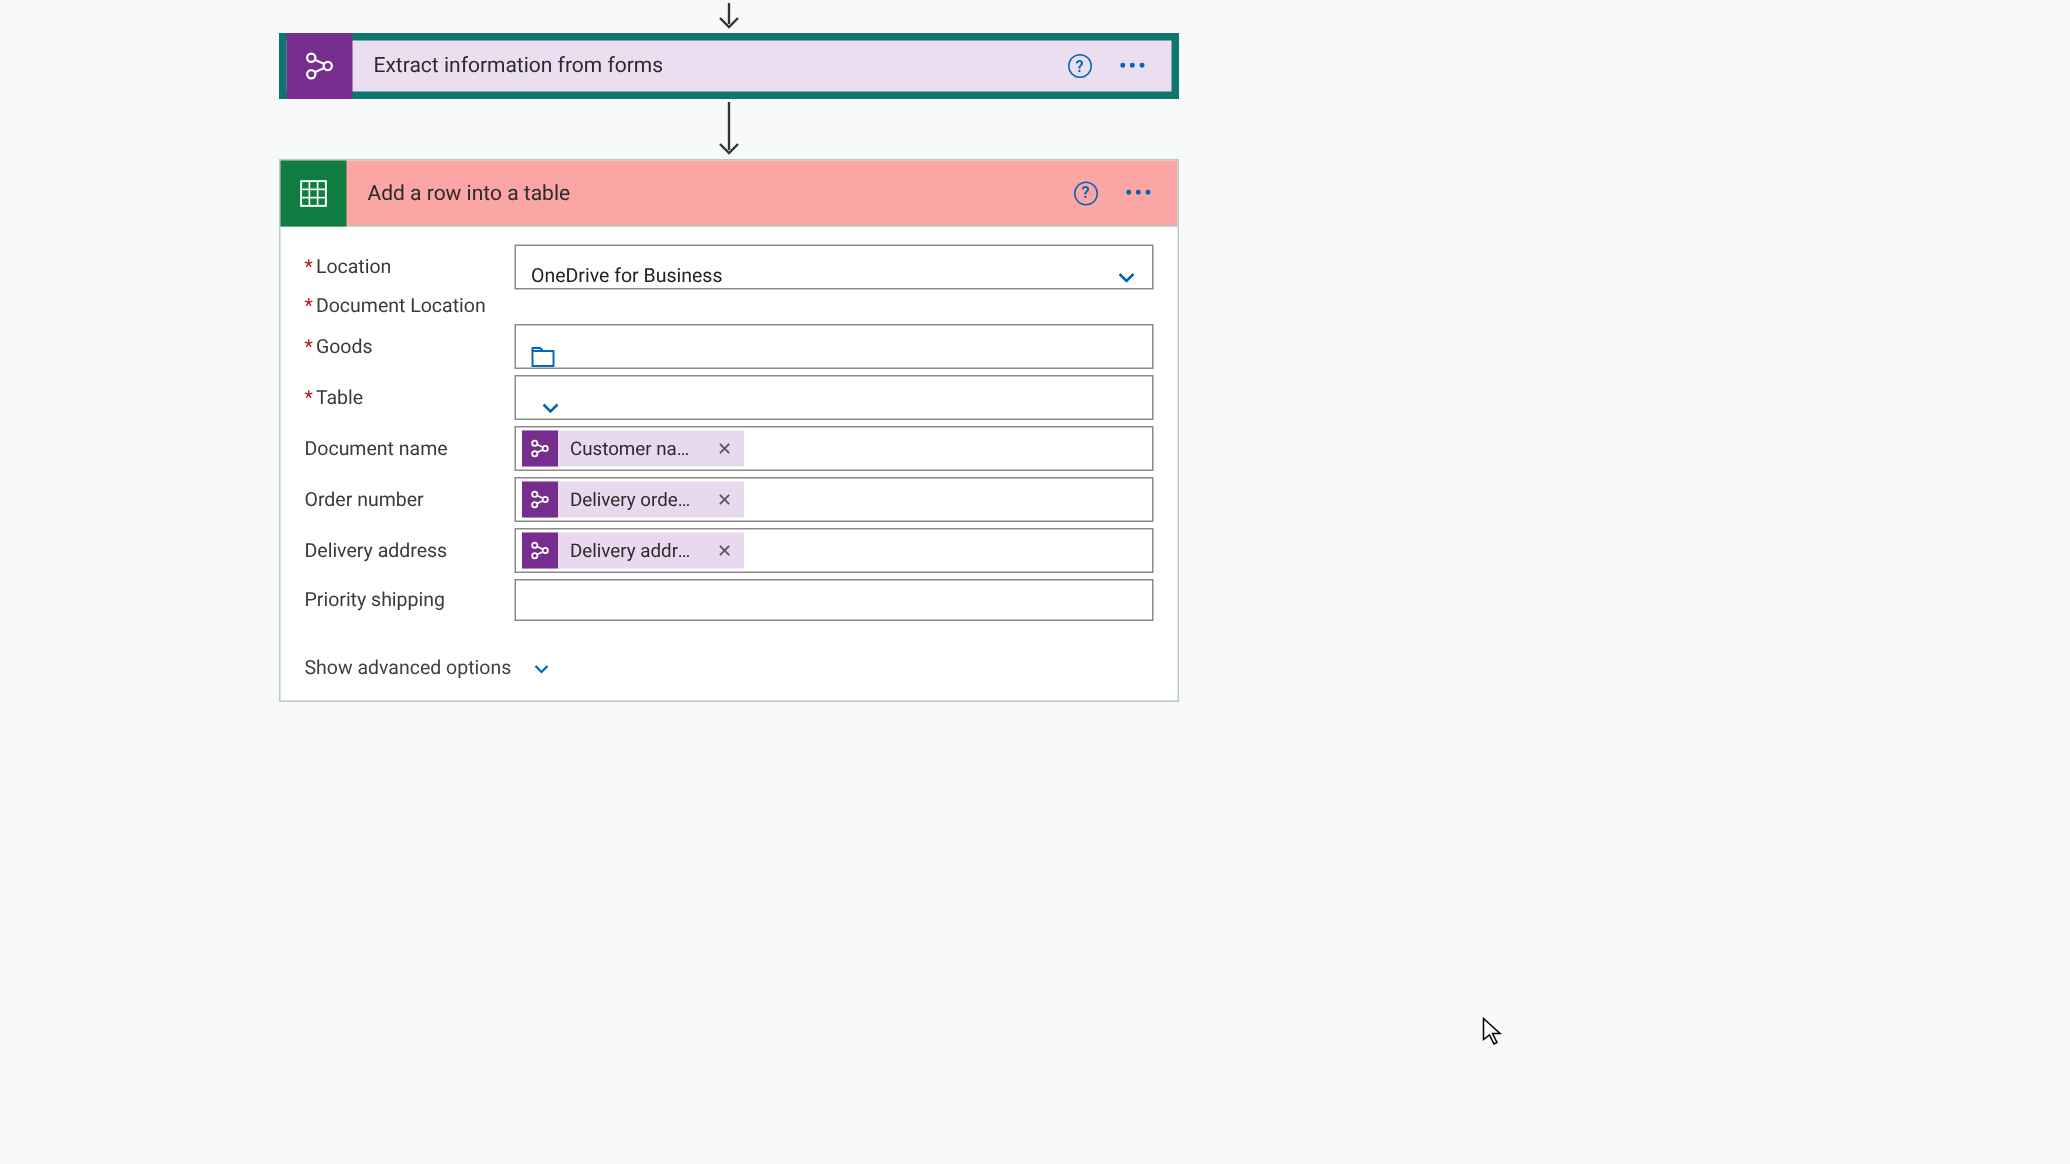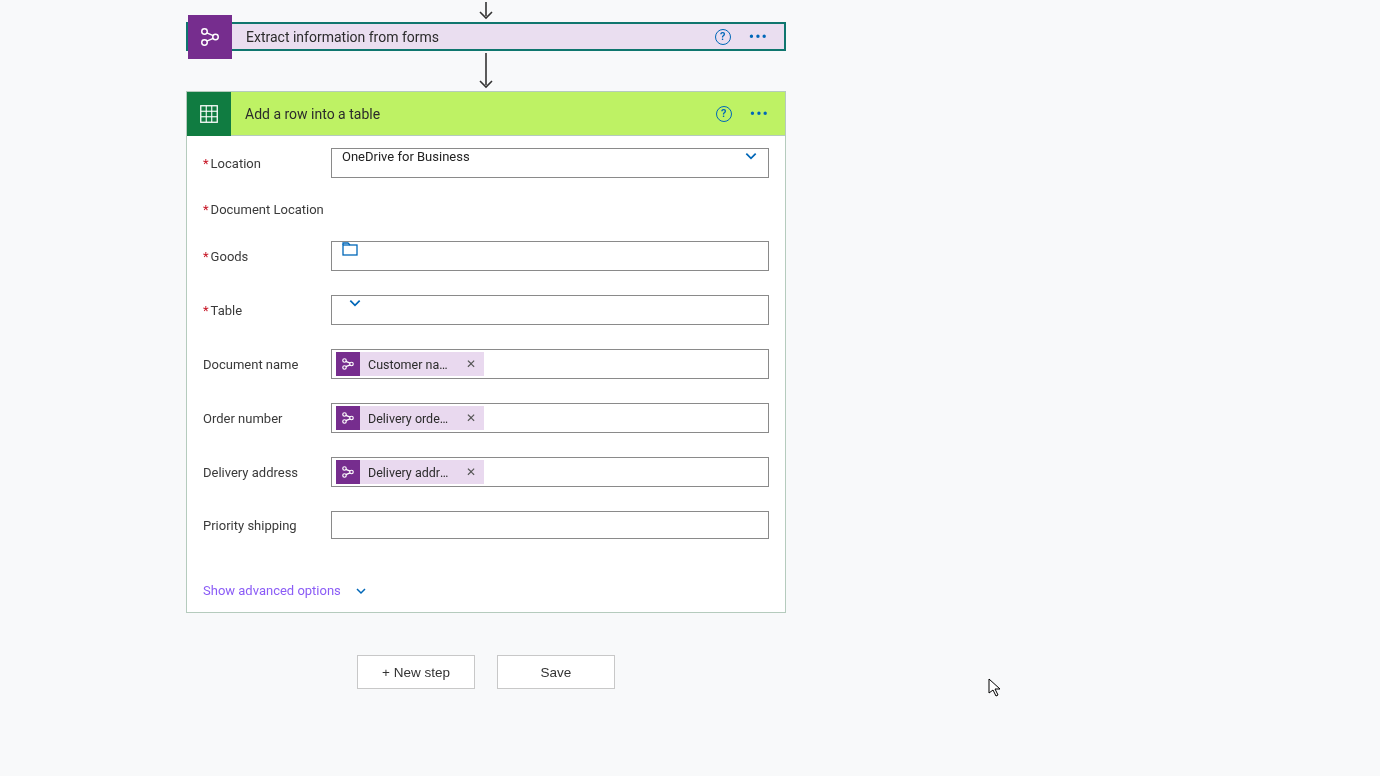--- a/index.html
+++ b/index.html
@@ -23,22 +23,22 @@
     justify-content: center;
     height: 22px;
     align-items: flex-end;
   }
   .arrow svg { display:block; }
 
   
   .card-collapsed {
     display: flex;
     align-items: center;
-    height: 29px;
-    border: 2px solid #0f766e;
+    height: 44px;
+    border: 5px solid #0f766e;
     background: #eadef0;
   }
   .card-collapsed .icon-box {
     width: 44px;
     height: 44px;
     background: #762d8e;
     display: flex;
     align-items: center;
     justify-content: center;
     flex-shrink: 0;
@@ -65,21 +65,21 @@
 
   
   .card {
     border: 1px solid #b5cbbd;
     background: #fff;
   }
   .card-header {
     display: flex;
     align-items: center;
     height: 44px;
-    background: #bef264;
+    background: #fca5a5;
     border-bottom: 1px solid #b5cbbd;
   }
   .card-header .icon-box {
     width: 44px;
     height: 44px;
     background: #107c41;
     display: flex;
     align-items: center;
     justify-content: center;
     flex-shrink: 0;
@@ -89,38 +89,39 @@
     padding: 0 14px;
     font-size: 14px;
     color: #2b2b2b;
   }
   .card-body {
     padding: 12px 16px 14px 16px;
   }
   .field-row {
     display: flex;
     align-items: center;
-    margin-bottom: 24px;
+    margin-bottom: 4px;
+    gap: 12px;
   }
   .field-row:last-of-type { margin-bottom: 0; }
   .field-label {
     width: 128px;
     flex-shrink: 0;
     font-size: 13px;
     color: #3a3a3a;
     padding-right: 6px;
   }
   .field-label .req { color: #c50f1f; margin-right: 2px; }
   .field-control {
     flex: 1;
     height: 30px;
     border: 1px solid #8a8a8a;
     background: #fff;
     display: flex;
-    align-items: flex-start;
+    align-items: flex-end;
     padding: 0 10px;
     font-size: 13px;
     color: #222;
     position: relative;
   }
   .field-control .value { flex: 1; white-space: nowrap; overflow: hidden; text-overflow: ellipsis; }
   .chevron {
     color: #0067b8;
     width: 14px; height: 14px;
     margin-left: 6px;
@@ -172,21 +173,21 @@
     font-size: 12px;
   }
   .empty-input {
     flex:1;
     min-height: 28px;
     border: 1px solid #8a8a8a;
     background: #fff;
   }
   .advanced {
     margin-top: 20px;
-    color: #8b5cf6;
+    color: #404040;
     font-size: 13px;
     display: inline-flex;
     align-items: center;
     gap: 8px;
     cursor: pointer;
   }
   .advanced .chevron { width:12px; height:12px; }
 
   .footer-btns {
     display: flex;
@@ -372,22 +373,18 @@
       <div class="advanced">
         <span>Show advanced options</span>
         <svg class="chevron" viewBox="0 0 12 12">
             <polyline points="2,4 6,8 10,4" fill="none" stroke="currentColor" stroke-width="1.5"></polyline>
           </svg>
       </div>
 
     </div>
   </div>
 
-  <div class="footer-btns">
-    <button class="btn">+ New step</button>
-    <button class="btn">Save</button>
-  </div>
 
 </div>
 
 <svg class="cursor" viewBox="0 0 16 20">
   <path d="M1 1 L1 15 L5 12 L8 18 L10 17 L7 11 L12 11 Z" fill="#fff" stroke="#000" stroke-width="1"></path>
 </svg>
 
 </body></html>

